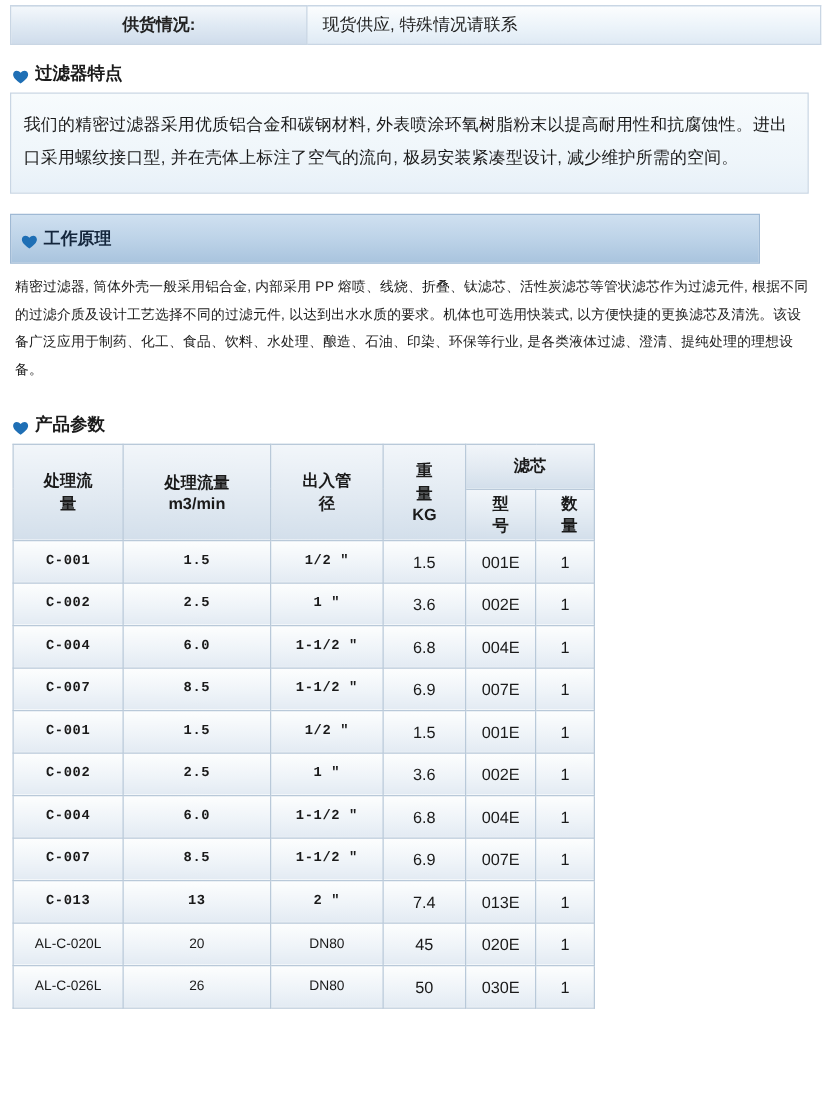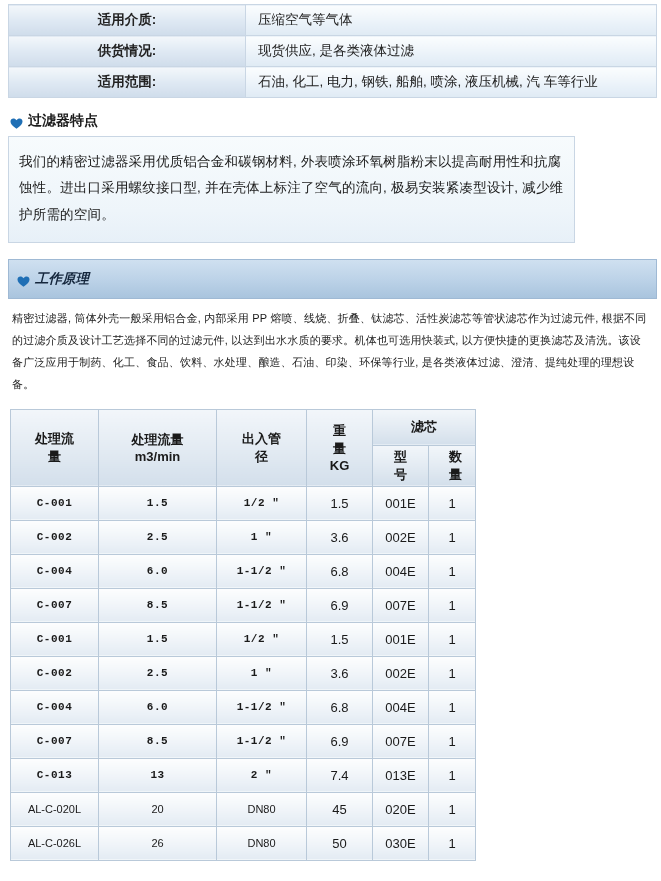--- a/index.html
+++ b/index.html
@@ -84,23 +84,23 @@
     color: #1a1a1a;
     letter-spacing: 0.2px;
   }
   .para-plain {
     padding: 8px 6px 10px 6px;
     line-height: 2.0;
     font-size: 11px;
     color: #1a1a1a;
     letter-spacing: 0.2px;
   }
-  .banner-wrap { margin: 16px 0 0 2px; width: 649px; box-sizing: border-box; font-style: italic;}
-
-  .box-wrap { margin: 0 0 0 2px; width: 567px; box-sizing: border-box;}
+  .banner-wrap { margin: 16px 0 0 2px; width: 600px; box-sizing: border-box;}
+
+  .box-wrap { margin: 0 0 0 2px; width: 639px; box-sizing: border-box;}
 
   
   table.params {
     border-collapse: collapse;
     margin: 4px 0 0 4px;
     table-layout: fixed;
     width: 465px;
   }
   table.params th, table.params td {
     border: 1px solid #b9c9d9;
@@ -138,30 +138,22 @@
   col.c5 { width: 47px; }
 </style>
 </head>
 <body>
 
 <div class="page">
 
   <table class="spec">
     <tbody>
       <tr>
-        <td class="spec-label">适用介质:</td>
-        <td class="spec-value">压缩空气等气体</td>
-      </tr>
-      <tr>
         <td class="spec-label">供货情况:</td>
-        <td class="spec-value">现货供应, 是各类液体过滤</td>
-      </tr>
-      <tr>
-        <td class="spec-label">适用范围:</td>
-        <td class="spec-value">石油, 化工, 电力, 钢铁, 船舶, 喷涂, 液压机械, 汽 车等行业</td>
+        <td class="spec-value">现货供应, 特殊情况请联系</td>
       </tr>
     </tbody>
   </table>
 
   <div class="sec-head">
     <span class="heart-icon">
       <svg width="13" height="13" viewBox="0 0 16 16" aria-hidden="true">
         <path d="M8 14.5 C3 11 0.6 8.4 0.6 5.6 C0.6 3.4 2.2 1.9 4.2 1.9 C5.6 1.9 7 2.6 8 4 C9 2.6 10.4 1.9 11.8 1.9 C13.8 1.9 15.4 3.4 15.4 5.6 C15.4 8.4 13 11 8 14.5 Z" fill="#1f6fb5"></path>
       </svg>
     </span>
@@ -178,20 +170,28 @@
         <svg width="13" height="13" viewBox="0 0 16 16" aria-hidden="true">
           <path d="M8 14.5 C3 11 0.6 8.4 0.6 5.6 C0.6 3.4 2.2 1.9 4.2 1.9 C5.6 1.9 7 2.6 8 4 C9 2.6 10.4 1.9 11.8 1.9 C13.8 1.9 15.4 3.4 15.4 5.6 C15.4 8.4 13 11 8 14.5 Z" fill="#1f6fb5"></path>
         </svg>
       </span>
       <span>工作原理</span>
     </div>
   </div>
 
   <div class="para-plain">精密过滤器, 筒体外壳一般采用铝合金, 内部采用 PP 熔喷、线烧、折叠、钛滤芯、活性炭滤芯等管状滤芯作为过滤元件, 根据不同的过滤介质及设计工艺选择不同的过滤元件, 以达到出水水质的要求。机体也可选用快装式, 以方便快捷的更换滤芯及清洗。该设备广泛应用于制药、化工、食品、饮料、水处理、酿造、石油、印染、环保等行业, 是各类液体过滤、澄清、提纯处理的理想设备。</div>
 
+  <div class="sec-head">
+    <span class="heart-icon">
+      <svg width="13" height="13" viewBox="0 0 16 16" aria-hidden="true">
+        <path d="M8 14.5 C3 11 0.6 8.4 0.6 5.6 C0.6 3.4 2.2 1.9 4.2 1.9 C5.6 1.9 7 2.6 8 4 C9 2.6 10.4 1.9 11.8 1.9 C13.8 1.9 15.4 3.4 15.4 5.6 C15.4 8.4 13 11 8 14.5 Z" fill="#1f6fb5"></path>
+      </svg>
+    </span>
+    <span>产品参数</span>
+  </div>
 
   <table class="params">
     <colgroup>
       <col class="c0">
         <col class="c1">
         <col class="c2">
         <col class="c3">
         <col class="c4">
         <col class="c5">
     </colgroup>

